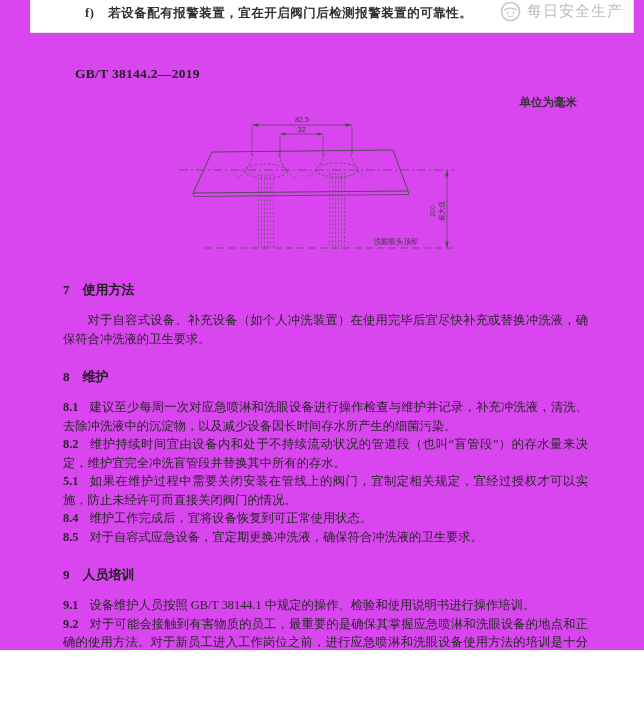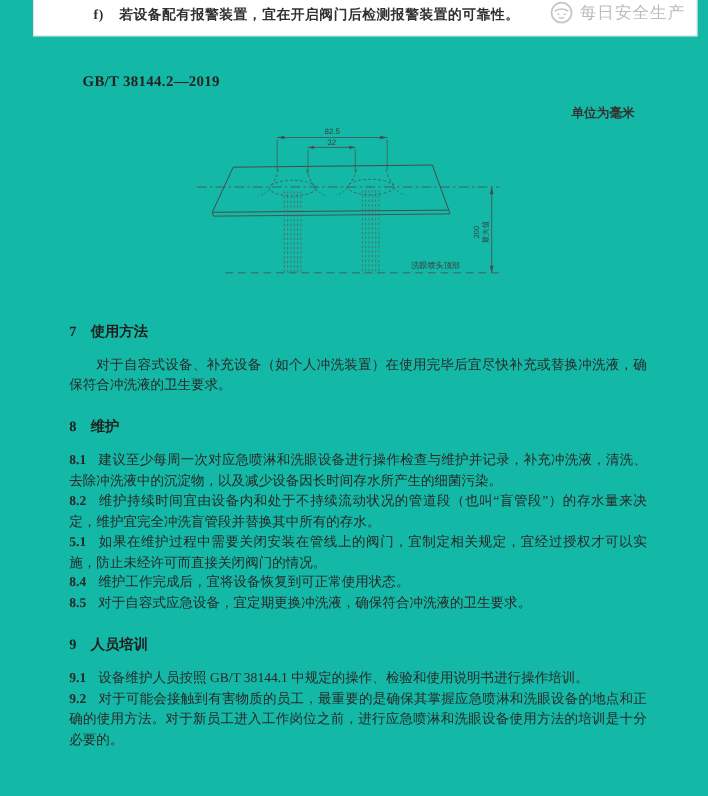--- a/index.html
+++ b/index.html
@@ -1,17 +1,17 @@
 <!DOCTYPE html>
 <html><head>
 <meta charset="utf-8">
 <style>
   html,body{margin:0;padding:0;background:#ffffff;}
   .page{
-    position:relative;width:644px;height:724px;background:#14b8a6;overflow:hidden;
+    position:relative;width:644px;height:650px;background:#d946ef;overflow:hidden;
     font-family:"Liberation Serif","DejaVu Serif",serif;color:#282828;
   }
   
   .prev-box{
     position:absolute;left:30px;top:-12px;width:604px;height:45px;
     border:1px solid #e4e4e4;background:#fff;box-sizing:border-box;
   }
   .f-line{
     position:absolute;left:54px;top:16px;font-size:12.5px;font-weight:600;
     letter-spacing:.5px;white-space:nowrap;color:#303030;
@@ -41,21 +41,21 @@
   
   .content{
     position:absolute;left:63px;top:281px;width:525px;
     font-size:12.3px;line-height:18.5px;text-align:justify;color:#282828;
   }
   .content h2{
     font-size:13px;line-height:16px;margin:0 0 13px 0;font-weight:bold;color:#1e1e1e;
     text-align:left;
   }
   .content h2 .sec-num{margin-right:13px;}
-  .sec-7 h2{margin-top:12px;}
+  .sec-7 h2{margin-top:1px;}
   .sec-8 h2,.sec-9 h2{margin-top:11px;}
   .content p{margin:0;}
   .content p.para{text-indent:2em;}
   .clause b{font-weight:bold;margin-right:11px;}
   .sec-gap{height:10px;}
   svg text{font-family:"Liberation Sans","DejaVu Sans",sans-serif;fill:#3c3c3c;}
 </style>
 </head>
 <body>
 

